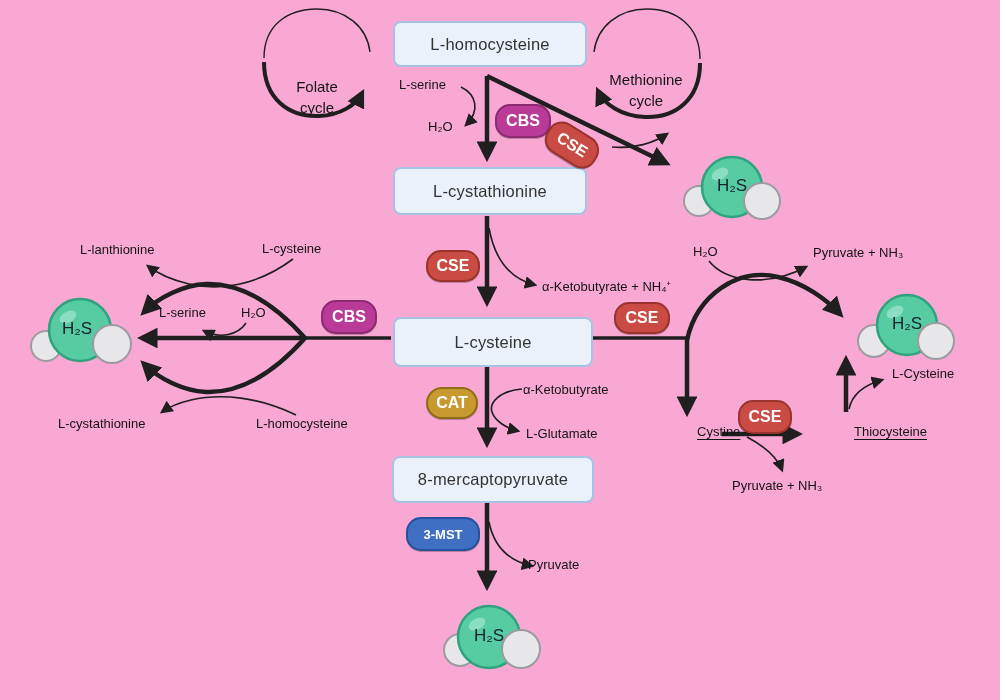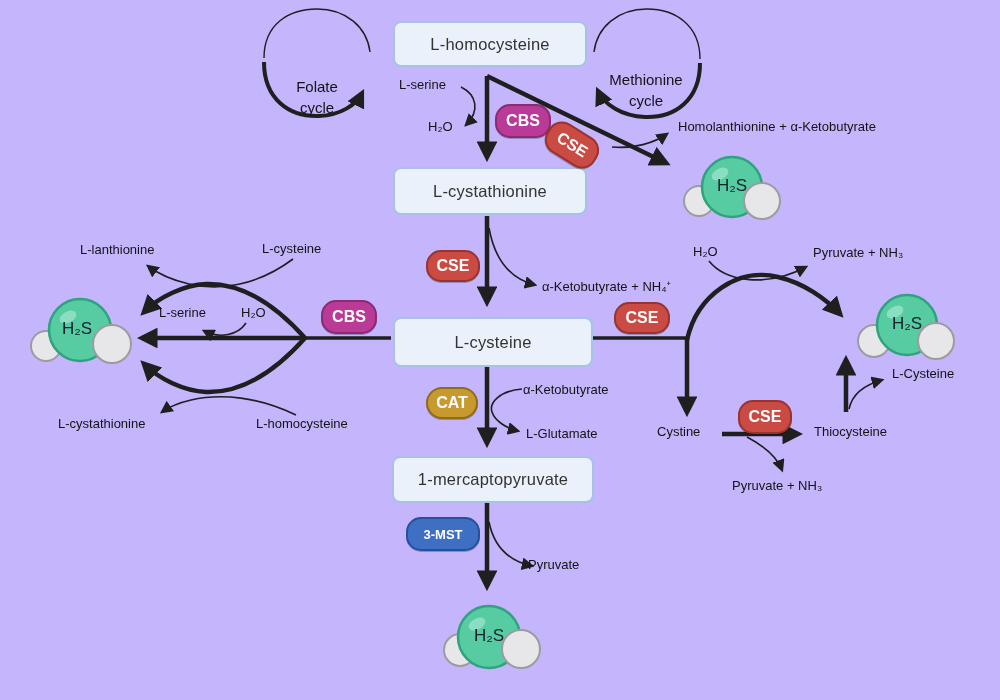--- a/index.html
+++ b/index.html
@@ -1,36 +1,36 @@
 <!DOCTYPE html>
 <html><head>
 <meta charset="utf-8">
 <style>
   html,body{margin:0;padding:0;background:#ffffff;}
   #stage{
-    position:relative;width:1000px;height:700px;background:#c4b5fd;overflow:hidden;
+    position:relative;width:1000px;height:700px;background:#f9a8d4;overflow:hidden;
     font-family:"Liberation Sans",sans-serif;color:#161616;
   }
   #arrows{position:absolute;left:0;top:0;z-index:1;}
   .box{
     position:absolute;z-index:2;background:#EAF1FB;border:2px solid #A6C3E6;border-radius:8px;
     display:flex;align-items:center;justify-content:center;
     font-size:16.5px;color:#333;letter-spacing:.2px;
   }
   .badge{
     position:absolute;z-index:3;display:flex;align-items:center;justify-content:center;
     color:#fff;font-weight:bold;font-size:16px;border-radius:15px;border:2.5px solid;
     box-shadow:0 1px 0 rgba(0,0,0,.25);
   }
   .badge.cbs{background:#B93A97;border-color:#8C2A72;}
   .badge.cse{background:#C94B43;border-color:#9B332D;}
   .badge.cat{background:#C8992E;border-color:#8F6D14;}
   .badge.mst{background:#3E6FC3;border-color:#23519E;}
   .lbl{position:absolute;z-index:2;font-size:13px;color:#141414;white-space:nowrap;}
-  .lbl.u{text-underline-offset:3px;}
+  .lbl.u{text-decoration:underline;text-underline-offset:3px;margin-left:40px;}
   .cycle-lbl{position:absolute;z-index:2;font-size:15px;color:#141414;text-align:center;line-height:1.4;margin-top:32px;}
   .h2s-lbl{position:absolute;z-index:2;font-size:17px;color:#17212e;text-align:center;width:60px;}
 </style>
 </head>
 <body>
 
 <div id="stage">
 
   <svg id="arrows" width="1000" height="700" viewBox="0 0 1000 700">
     <defs>
@@ -104,37 +104,36 @@
       <circle cx="460" cy="650" r="16" fill="#E7E7E9" stroke="#9C9CA0" stroke-width="2"></circle>
       <circle cx="489" cy="637" r="31" fill="#57CBA2" stroke="#2FA37D" stroke-width="2.5"></circle>
       <ellipse cx="477" cy="624" rx="9" ry="5.5" fill="#8BDEC1" transform="rotate(-28 477 624)"></ellipse>
       <circle cx="521" cy="649" r="19" fill="#E7E7E9" stroke="#9C9CA0" stroke-width="2"></circle>
     </g>
   </svg>
 
   <div class="box" style="left:393px;top:21px;width:190px;height:42px;">L-homocysteine</div>
   <div class="box" style="left:393px;top:167px;width:190px;height:44px;">L-cystathionine</div>
   <div class="box" style="left:393px;top:317px;width:196px;height:46px;">L-cysteine</div>
-  <div class="box" style="left:392px;top:456px;width:198px;height:43px;">1-mercaptopyruvate</div>
+  <div class="box" style="left:392px;top:456px;width:198px;height:43px;">8-mercaptopyruvate</div>
 
   <div class="cycle-lbl" style="left:277px;top:44px;width:80px;">Folate cycle</div>
   <div class="cycle-lbl" style="left:598px;top:37px;width:96px;">Methionine cycle</div>
 
   <div class="badge cbs" style="left:495px;top:104px;width:52px;height:30px;">CBS</div>
   <div class="badge cse" style="left:544px;top:128px;width:52px;height:30px;transform:rotate(32deg);">CSE</div>
   <div class="badge cse" style="left:426px;top:250px;width:50px;height:28px;">CSE</div>
   <div class="badge cbs" style="left:321px;top:300px;width:52px;height:30px;">CBS</div>
   <div class="badge cse" style="left:614px;top:302px;width:52px;height:28px;">CSE</div>
   <div class="badge cse" style="left:738px;top:400px;width:50px;height:30px;">CSE</div>
   <div class="badge cat" style="left:426px;top:387px;width:48px;height:28px;border-radius:16px;">CAT</div>
   <div class="badge mst" style="left:406px;top:517px;width:70px;height:30px;font-size:13px;">3-MST</div>
 
   <div class="lbl" style="left:399px;top:77px;">L-serine</div>
   <div class="lbl" style="left:428px;top:119px;">H₂O</div>
-  <div class="lbl" style="left:678px;top:119px;">Homolanthionine + α-Ketobutyrate</div>
   <div class="lbl" style="left:542px;top:277px;">α-Ketobutyrate + NH₄⁺</div>
   <div class="lbl" style="left:693px;top:244px;">H₂O</div>
   <div class="lbl" style="left:813px;top:245px;">Pyruvate + NH₃</div>
   <div class="lbl" style="left:892px;top:366px;">L-Cysteine</div>
   <div class="lbl u" style="left:657px;top:424px;">Cystine</div>
   <div class="lbl u" style="left:814px;top:424px;">Thiocysteine</div>
   <div class="lbl" style="left:732px;top:478px;">Pyruvate + NH₃</div>
   <div class="lbl" style="left:523px;top:382px;">α-Ketobutyrate</div>
   <div class="lbl" style="left:526px;top:426px;">L-Glutamate</div>
   <div class="lbl" style="left:528px;top:557px;">Pyruvate</div>

